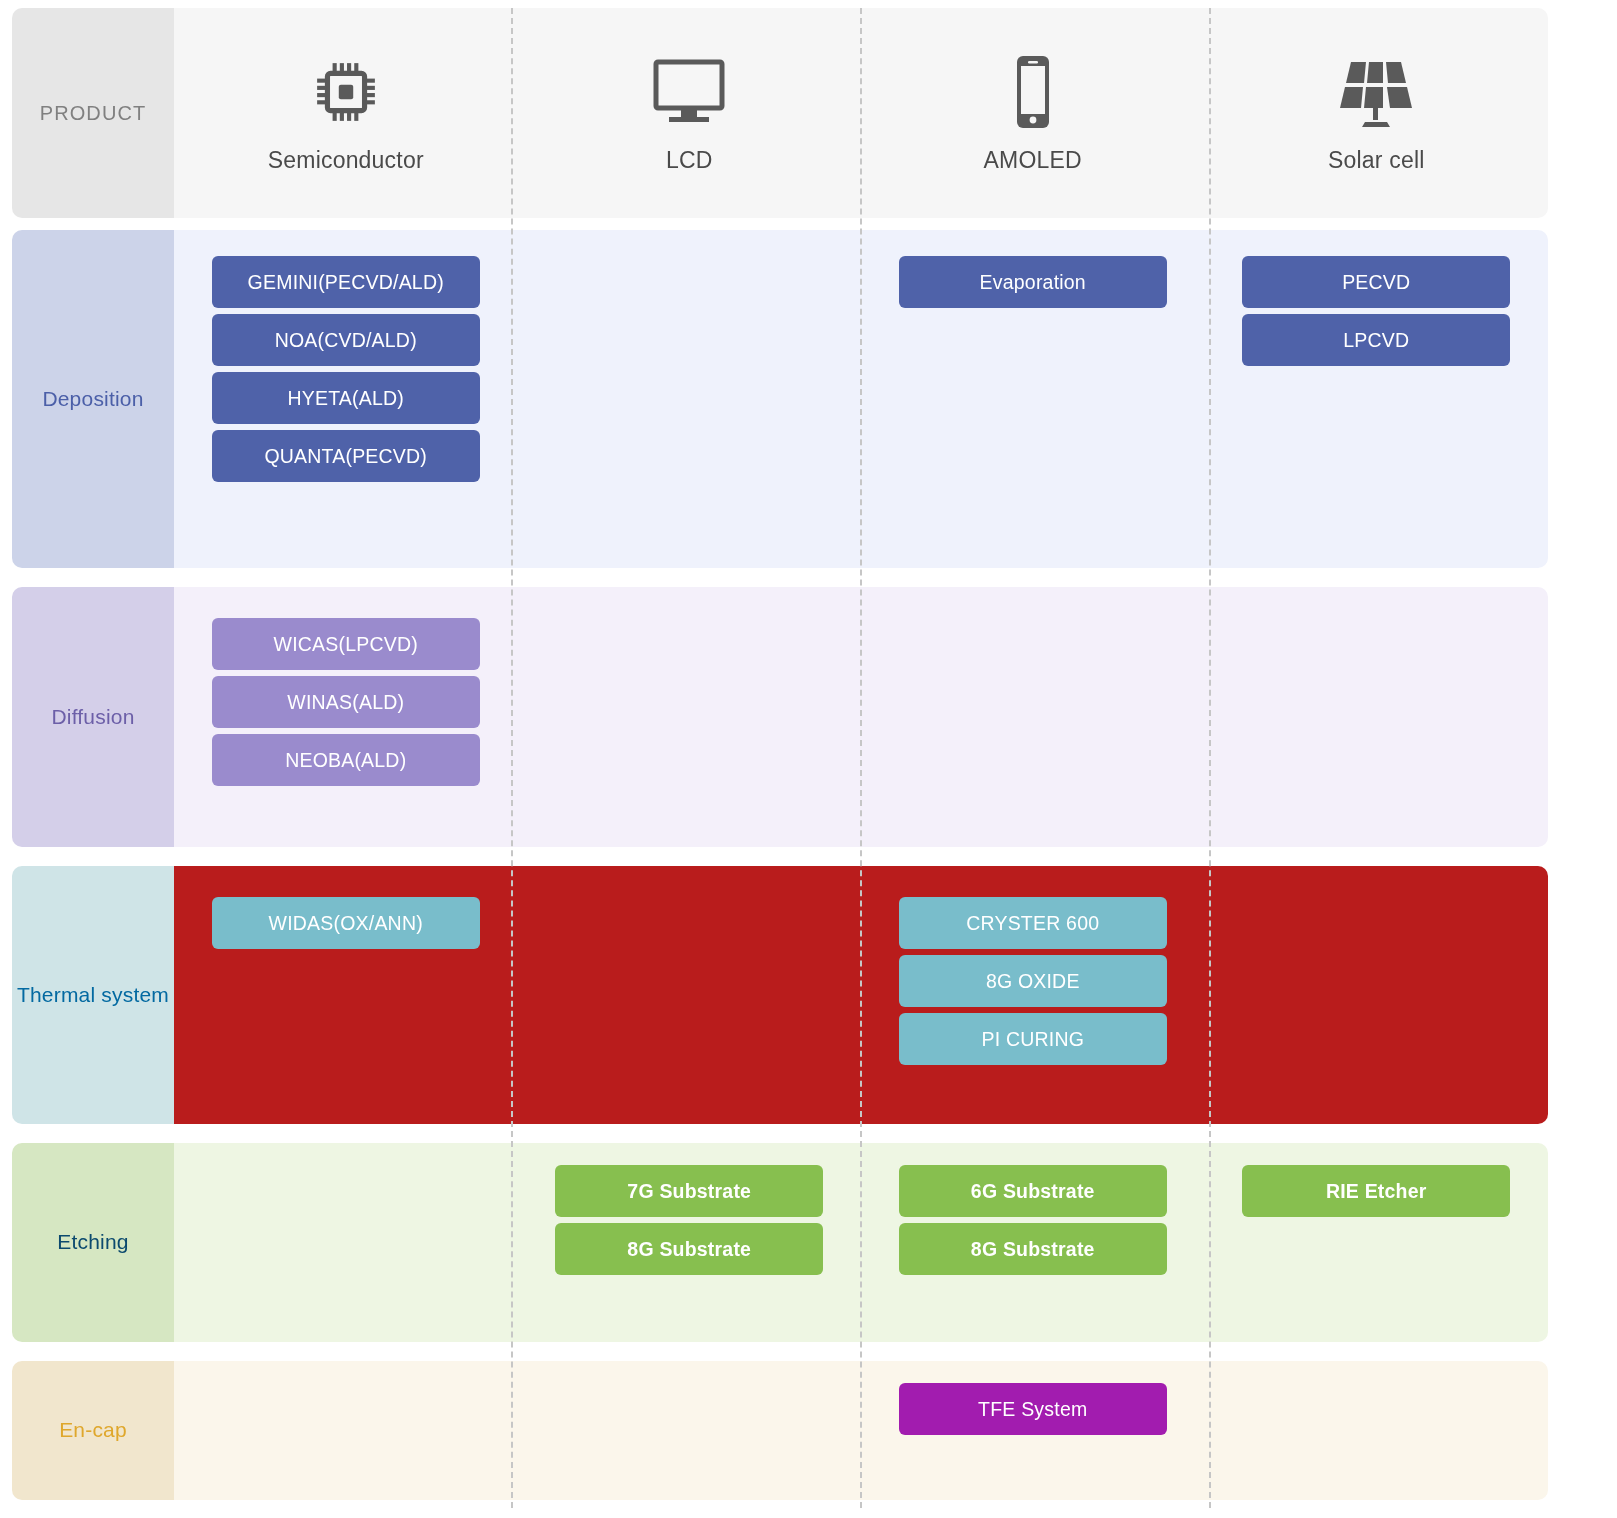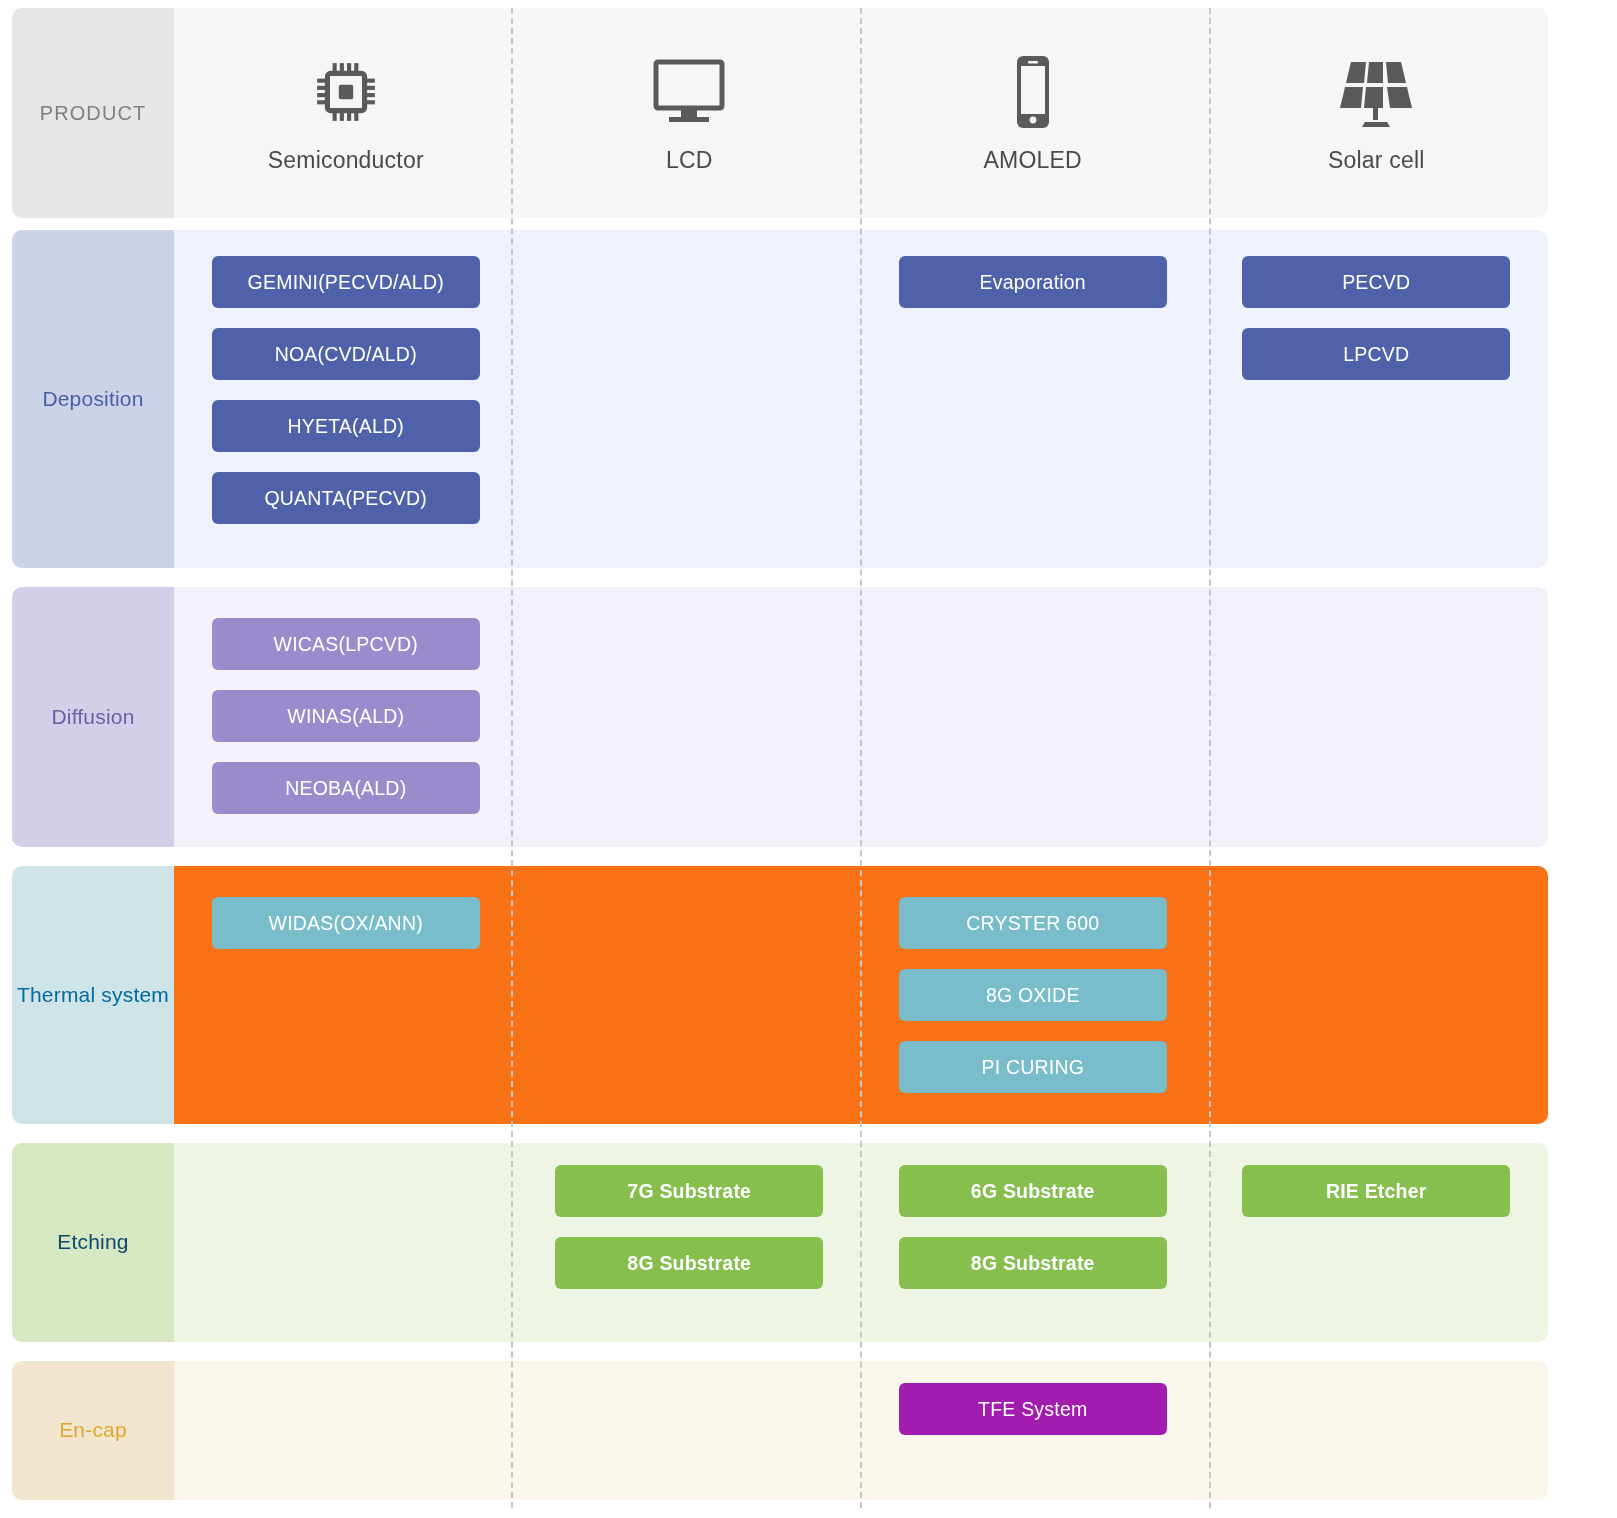--- a/index.html
+++ b/index.html
@@ -52,21 +52,21 @@
     border-radius: 0 10px 10px 0;
     display: flex;
     position: relative;
   }
   .cell {
     flex: 1 1 0;
     display: flex;
     flex-direction: column;
     align-items: center;
     padding-top: 26px;
-    gap: 20px;
+    gap: 6px;
   }
   .chip {
     width: 268px;
     height: 52px;
     border-radius: 6px;
     color: #ffffff;
     font-size: 19.5px;
     display: flex;
     align-items: center;
     justify-content: center;
@@ -101,21 +101,21 @@
   #row-deposition .row-body  { background: #eff2fc; }
   #row-deposition .chip      { background: #4f62a9; }
 
   #row-diffusion { top: 587px; height: 260px; }
   #row-diffusion .row-label { background: #d4cfe9; color: #6c5fa8; }
   #row-diffusion .row-body  { background: #f4f0fa; }
   #row-diffusion .chip      { background: #9a8bcd; }
 
   #row-thermal { top: 866px; height: 258px; }
   #row-thermal .row-label { background: #cfe4e7; color: #0369a1; }
-  #row-thermal .row-body  { background: #f97316; }
+  #row-thermal .row-body  { background: #b91c1c; }
   #row-thermal .chip      { background: #79bdcb; }
 
   #row-etching { top: 1143px; height: 199px; }
   #row-etching .row-label { background: #d6e7c2; color: #0c4a6e; }
   #row-etching .row-body  { background: #eef6e3; font-weight: bold; }
   #row-etching .chip      { background: #87bf४f; background: #87bf4f; }
 
   #row-encap { top: 1361px; height: 139px; }
   #row-encap .row-label { background: #f1e6cd; color: #dfa72c; }
   #row-encap .row-body  { background: #fbf6eb; }

